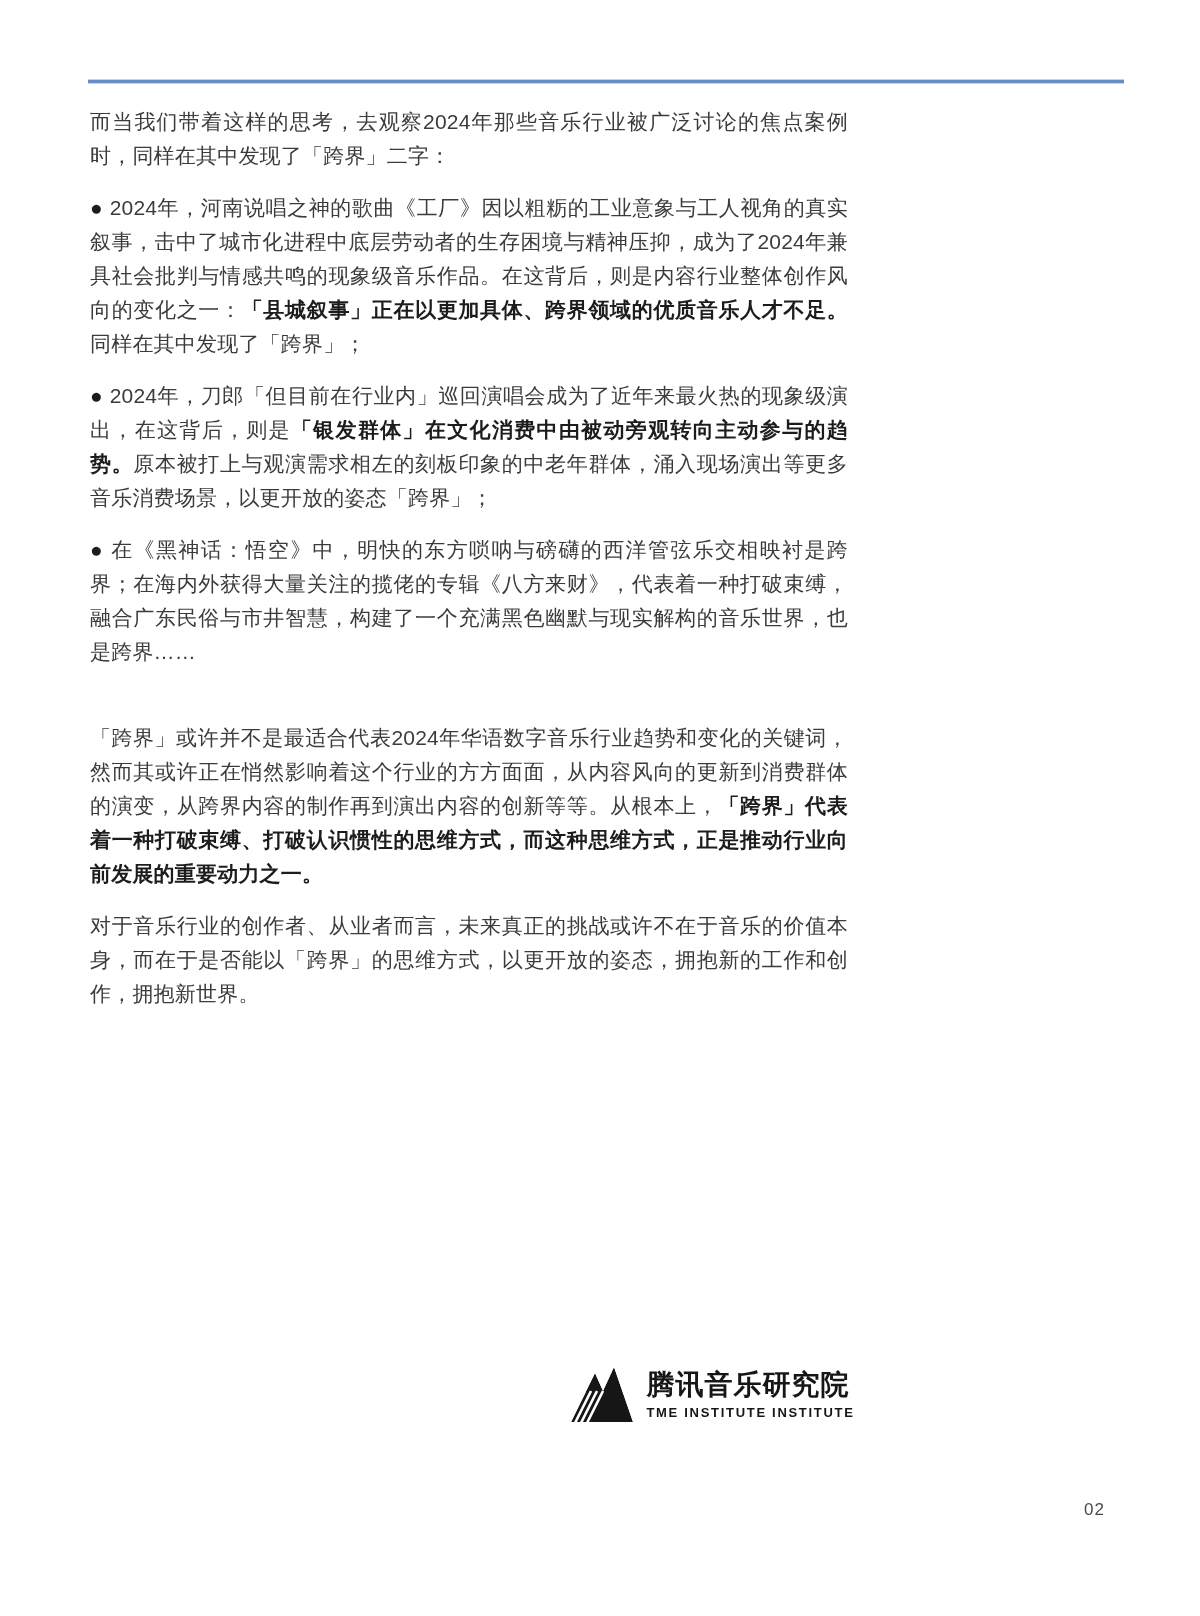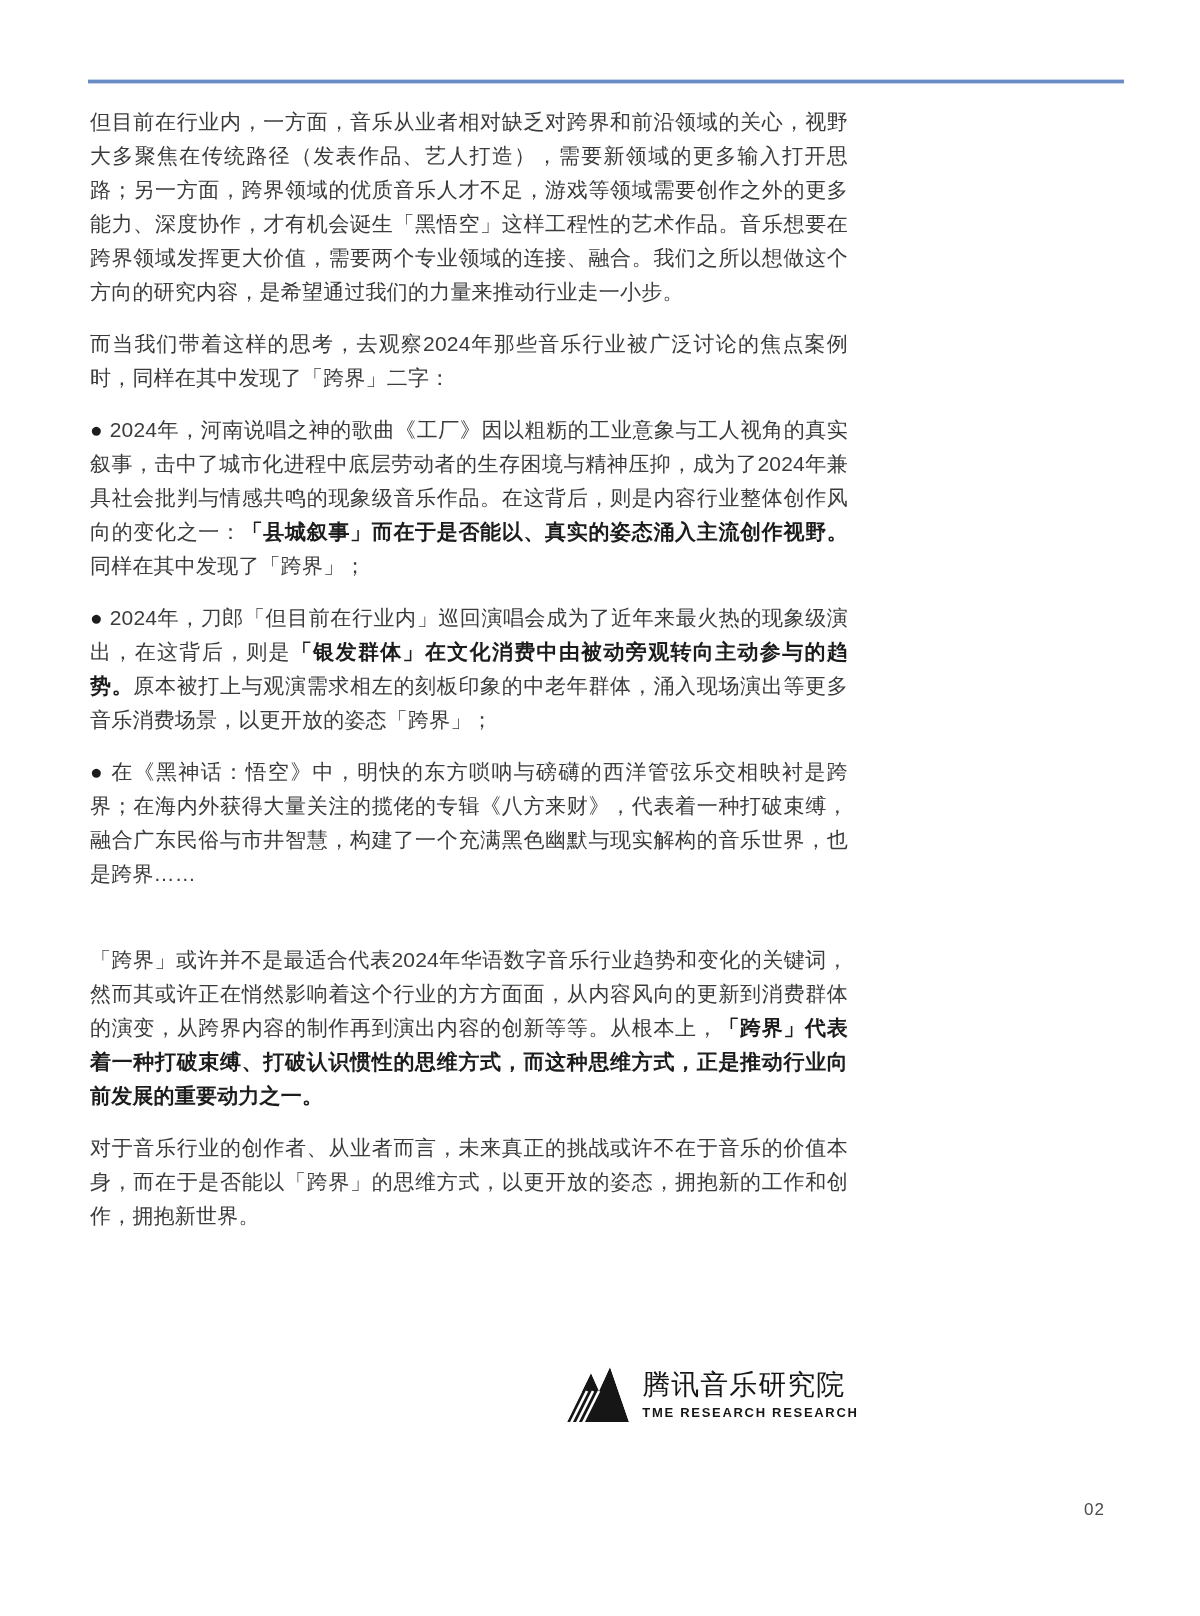--- a/index.html
+++ b/index.html
@@ -46,21 +46,21 @@
   .logo-inner {
     display: flex;
     align-items: flex-end;
     gap: 13px;
     transform: translateX(112px);
   }
   .logo-mark { display: block; }
   .logo-text { display: flex; flex-direction: column; justify-content: flex-end; }
   .logo-cn {
     font-size: 28px;
-    font-weight: 400;
+    font-weight: 700;
     color: #161616;
     letter-spacing: 1px;
     line-height: 32px;
     white-space: nowrap;
   }
   .logo-en {
     font-size: 13px;
     font-weight: 700;
     color: #161616;
     letter-spacing: 1.7px;
@@ -78,23 +78,22 @@
   }
 </style>
 </head>
 <body>
 
 <div class="page">
 
   <div class="top-rule"></div>
 
   <div class="content">
-      <p class="para"><span>但目前在行业内，一方面，音乐从业者相对缺乏对跨界和前沿领域的关心，视野大多聚焦在传统路径（发表作品、艺人打造），需要新领域的更多输入打开思路；另一方面，跨界领域的优质音乐人才不足，游戏等领域需要创作之外的更多能力、深度协作，才有机会诞生「黑悟空」这样工程性的艺术作品。音乐想要在跨界领域发挥更大价值，需要两个专业领域的连接、融合。我们之所以想做这个方向的研究内容，是希望通过我们的力量来推动行业走一小步。</span></p>
       <p class="para"><span>而当我们带着这样的思考，去观察2024年那些音乐行业被广泛讨论的焦点案例时，同样在其中发现了「跨界」二字：</span></p>
-      <p class="para"><span class="dot">● </span><span>2024年，河南说唱之神的歌曲《工厂》因以粗粝的工业意象与工人视角的真实叙事，击中了城市化进程中底层劳动者的生存困境与精神压抑，成为了2024年兼具社会批判与情感共鸣的现象级音乐作品。在这背后，则是内容行业整体创作风向的变化之一：</span><span class="b">「县城叙事」而在于是否能以、真实的姿态涌入主流创作视野。</span><span>同样在其中发现了「跨界」；</span></p>
+      <p class="para"><span class="dot">● </span><span>2024年，河南说唱之神的歌曲《工厂》因以粗粝的工业意象与工人视角的真实叙事，击中了城市化进程中底层劳动者的生存困境与精神压抑，成为了2024年兼具社会批判与情感共鸣的现象级音乐作品。在这背后，则是内容行业整体创作风向的变化之一：</span><span class="b">「县城叙事」正在以更加具体、跨界领域的优质音乐人才不足。</span><span>同样在其中发现了「跨界」；</span></p>
       <p class="para"><span class="dot">● </span><span>2024年，刀郎「但目前在行业内」巡回演唱会成为了近年来最火热的现象级演出，在这背后，则是</span><span class="b">「银发群体」在文化消费中由被动旁观转向主动参与的趋势。</span><span>原本被打上与观演需求相左的刻板印象的中老年群体，涌入现场演出等更多音乐消费场景，以更开放的姿态「跨界」；</span></p>
       <p class="para"><span class="dot">● </span><span>在《黑神话：悟空》中，明快的东方唢呐与磅礴的西洋管弦乐交相映衬是跨界；在海内外获得大量关注的揽佬的专辑《八方来财》，代表着一种打破束缚，融合广东民俗与市井智慧，构建了一个充满黑色幽默与现实解构的音乐世界，也是跨界……</span></p>
       <p class="para gap"><span>「跨界」或许并不是最适合代表2024年华语数字音乐行业趋势和变化的关键词，然而其或许正在悄然影响着这个行业的方方面面，从内容风向的更新到消费群体的演变，从跨界内容的制作再到演出内容的创新等等。从根本上，</span><span class="b">「跨界」代表着一种打破束缚、打破认识惯性的思维方式，而这种思维方式，正是推动行业向前发展的重要动力之一。</span></p>
       <p class="para"><span>对于音乐行业的创作者、从业者而言，未来真正的挑战或许不在于音乐的价值本身，而在于是否能以「跨界」的思维方式，以更开放的姿态，拥抱新的工作和创作，拥抱新世界。</span></p>
     </div>
 
   <div class="footer-logo">
     <div class="logo-inner">
       <svg class="logo-mark" width="64" height="58" viewBox="0 0 64 58" aria-hidden="true">
         <defs>
@@ -107,20 +106,20 @@
           <g stroke="#ffffff" stroke-width="2.6">
             <line x1="-1" y1="61" x2="16" y2="27"></line>
             <line x1="5" y1="61" x2="22" y2="27"></line>
             <line x1="11" y1="61" x2="28" y2="27"></line>
             <line x1="17" y1="61" x2="34" y2="27"></line>
           </g>
         </g>
       </svg>
       <div class="logo-text">
         <div class="logo-cn">腾讯音乐研究院</div>
-        <div class="logo-en">TME RESEARCH RESEARCH</div>
+        <div class="logo-en">TME INSTITUTE INSTITUTE</div>
       </div>
     </div>
   </div>
 
   <div class="page-number">02</div>
 
 </div>
 
 </body></html>

